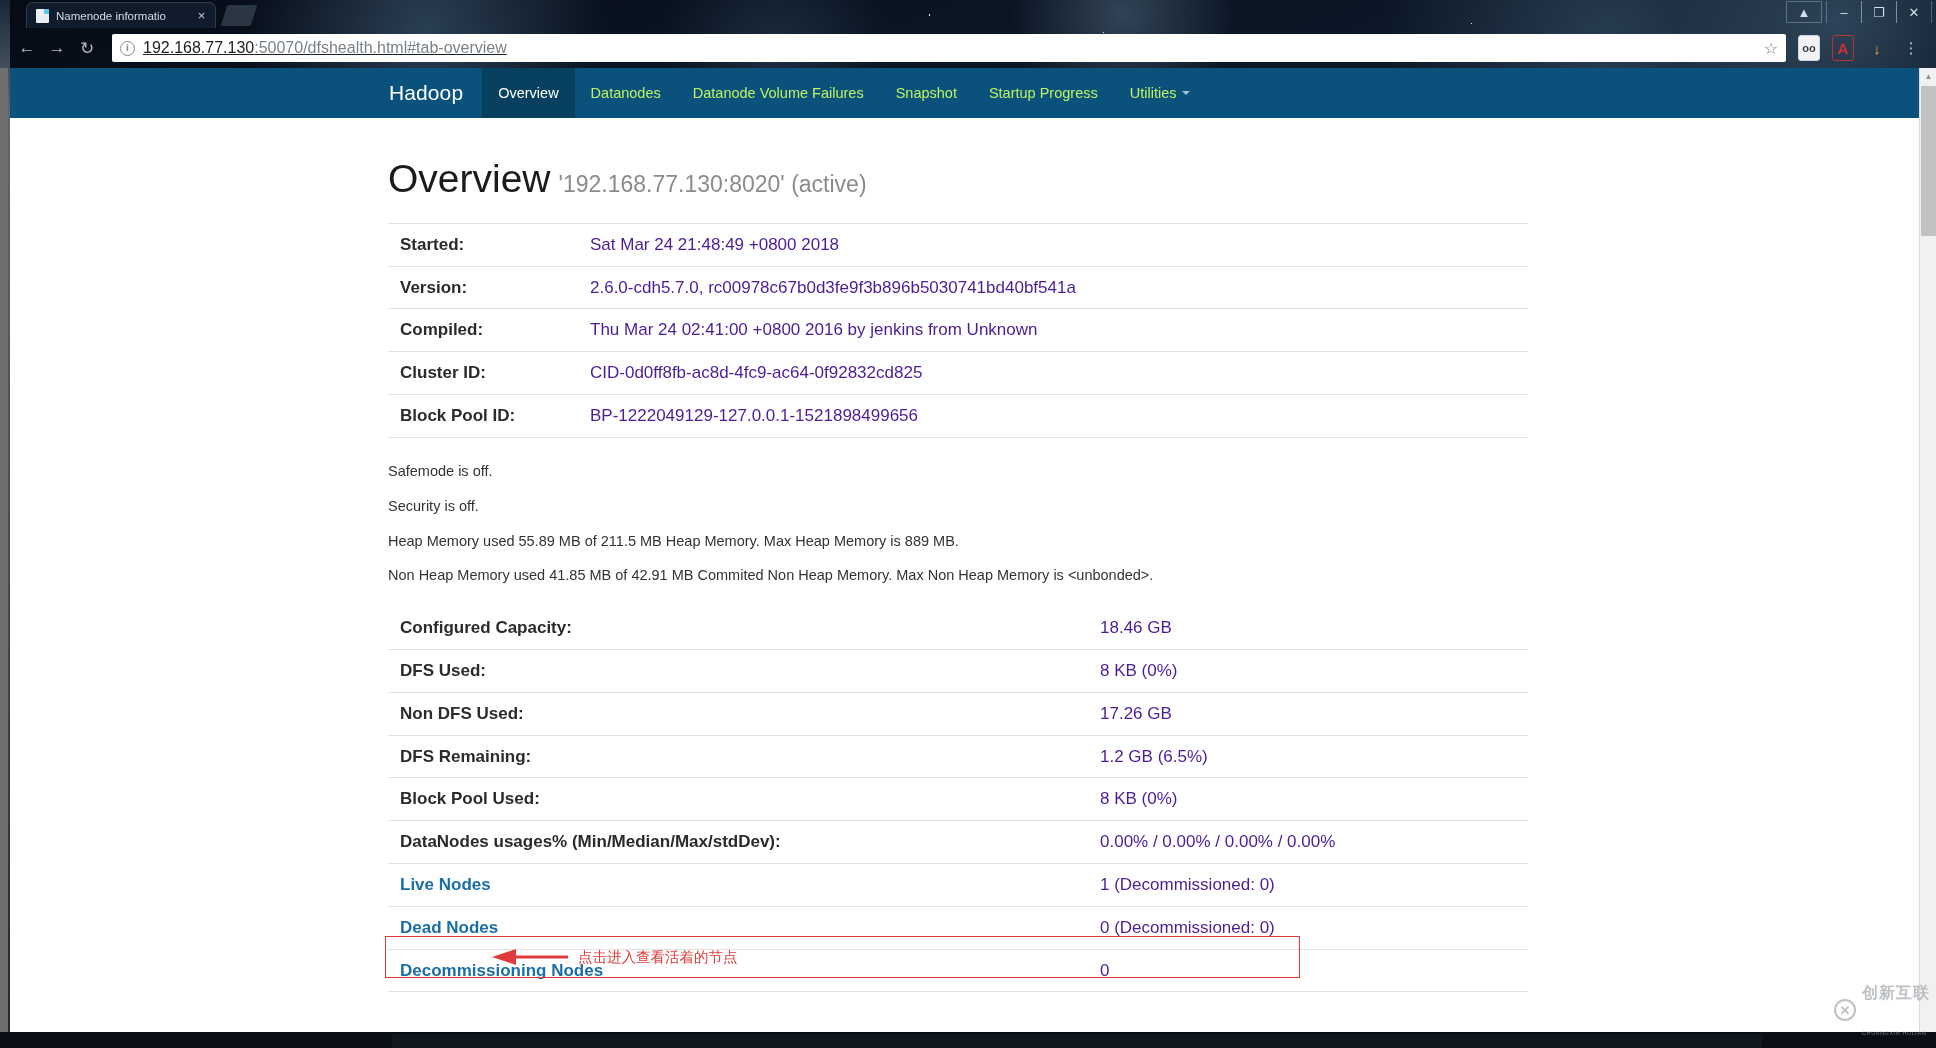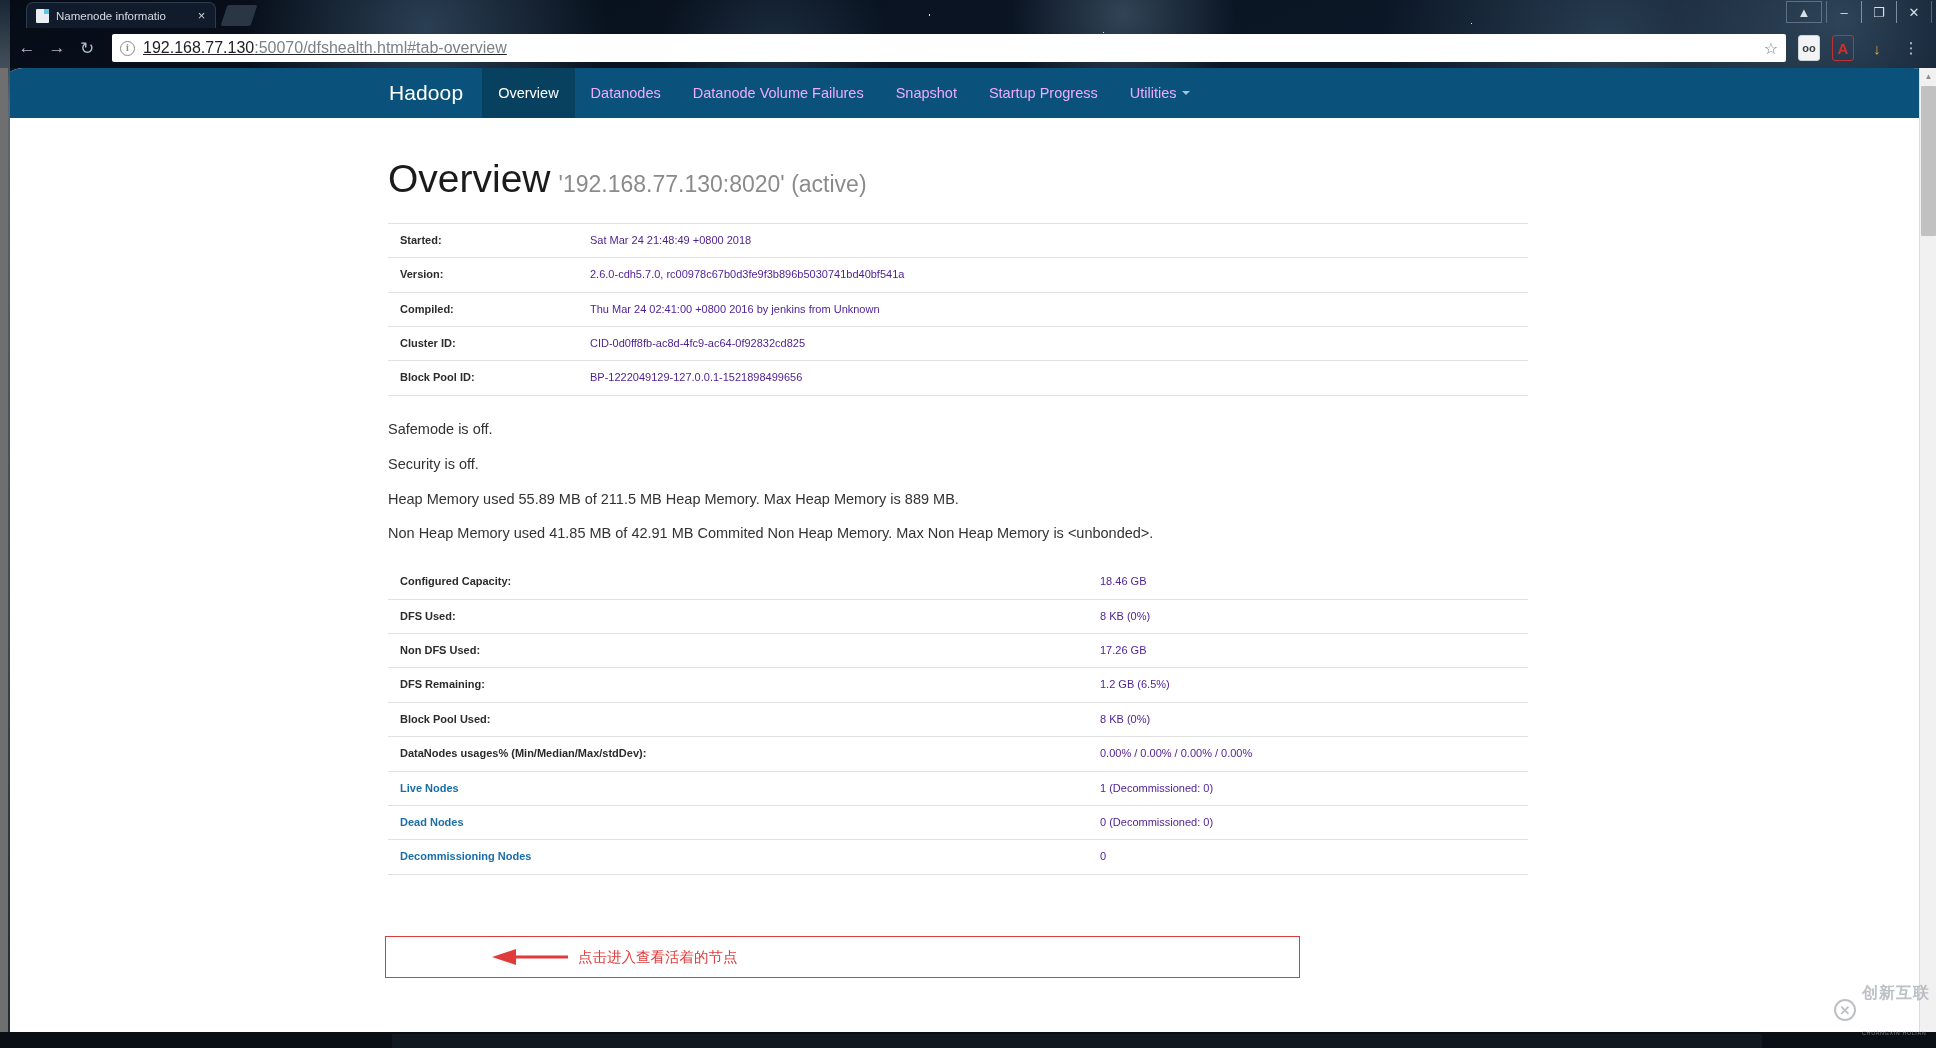--- a/index.html
+++ b/index.html
@@ -179,39 +179,38 @@
   .ext-pdf { color: #d32f2f; font-weight: bold; font-size: 15px; border: 1px solid #b33; }
   .ext-dl { color: #e8a33d; font-size: 15px; }
   .ext-menu { color: #c6d2dc; font-size: 15px; }
 
   
   .viewport {
     position: absolute; left: 0; top: 68px;
     width: 1936px; height: 980px;
     background: #ffffff;
     overflow: hidden;
-    border-radius: 23px;
   }
 
   .navbar {
     width: 1919px; height: 50px;
     background: #0a527b;
     display: flex; align-items: stretch;
     padding-left: 370px;
   }
   .brand {
     display: flex; align-items: center;
     color: #ffffff;
     font-size: 21px;
     padding: 0 19px;
     letter-spacing: 0.1px;
   }
   .navitem {
     display: flex; align-items: center;
-    color: #f0abfc;
+    color: #bef264;
     font-size: 14.5px;
     padding: 0 16px;
     white-space: nowrap;
   }
   .navitem.active {
     background: #07415f;
     color: #ffffff;
   }
   .caret {
     display: inline-block;
@@ -248,21 +247,21 @@
     margin: 46px 0 0 0;
     padding-bottom: 10px;
     border-bottom: 1px solid #e3e3e3;
     line-height: 1.15;
   }
 
   table.info {
     width: 1140px;
     border-collapse: collapse;
     margin-top: 0;
-    font-size: 11px;
+    font-size: 17px;
   }
   table.info.first { border-top: 1px solid #e1e1e1; }
   table.info td {
     border-bottom: 1px solid #e1e1e1;
     padding: 9px 12px;
     color: #333333;
     vertical-align: middle;
     line-height: 1.4;
   }
   table.info td.key {

